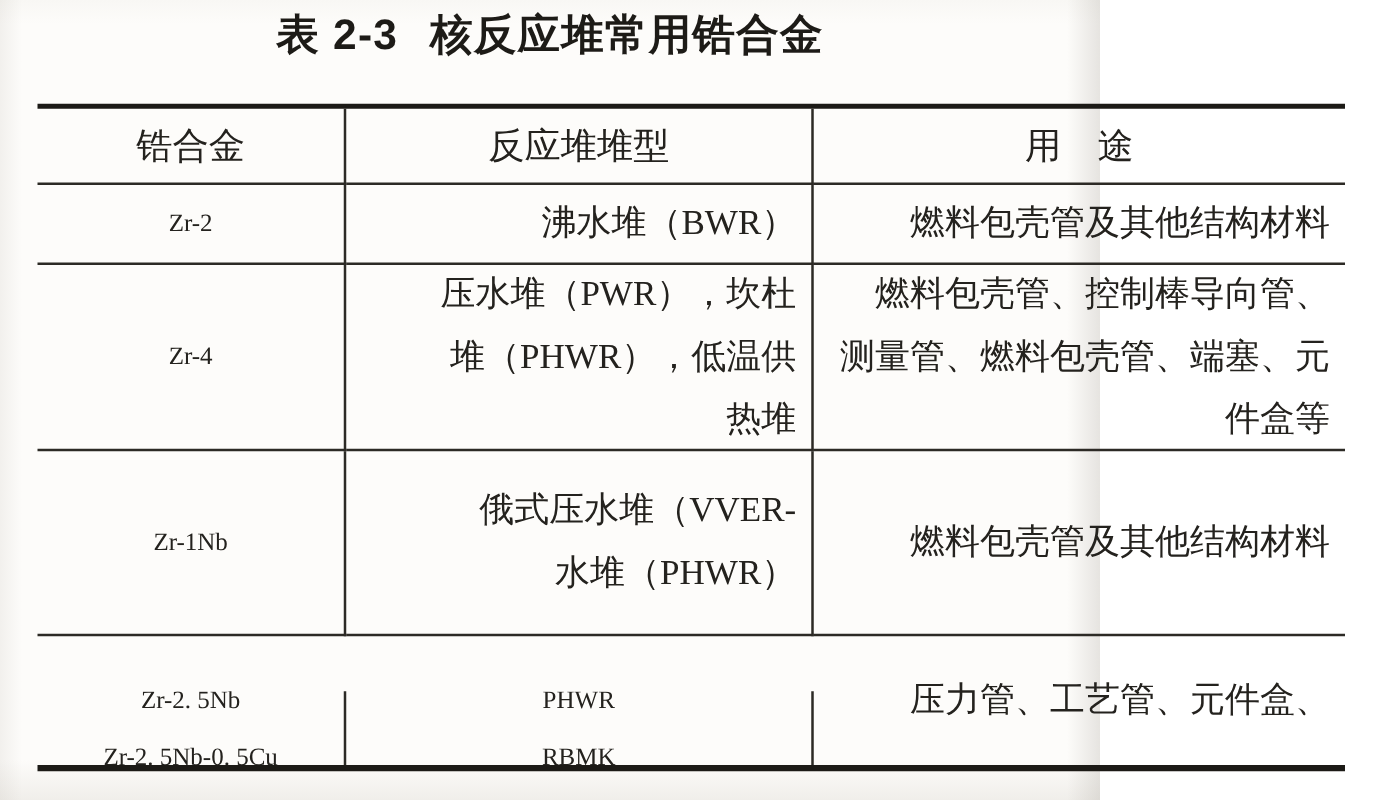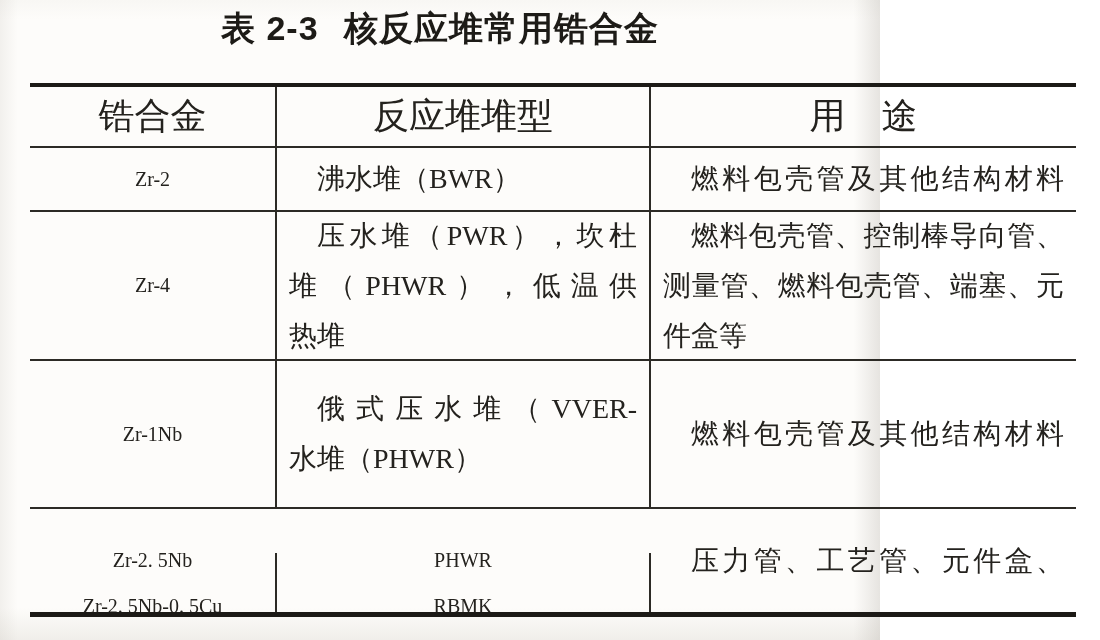--- a/index.html
+++ b/index.html
@@ -52,25 +52,26 @@
     grid-template-columns: 247px 374px 425px;
     grid-template-rows: 61px 64px 149px 148px 103px;
     font-size: 28px;
   }
   .c {
     box-sizing: border-box;
     display: flex;
     flex-direction: column;
     justify-content: center;
     overflow: hidden;
+    align-items: flex-end;
   }
   .vr { border-right: 2px solid #2c2a25; }   
   .hb { border-bottom: 2px solid #2c2a25; }  
   .center { align-items: center; text-align: center; }
-  .hdr { font-size: 36px; justify-content: center; }
+  .hdr { font-size: 29px; justify-content: center; }
   .latin { font-size: 20px; }
   .para { padding: 0 12px; }
   .pl {
     line-height: 50px;
     text-align: justify;
     text-align-last: justify;
   }
   .pl-first { text-indent: 1em; }
   .pl-left  { text-align: left; text-align-last: left; }
   .twoLine  { line-height: 46px; margin-top: 44px; }

